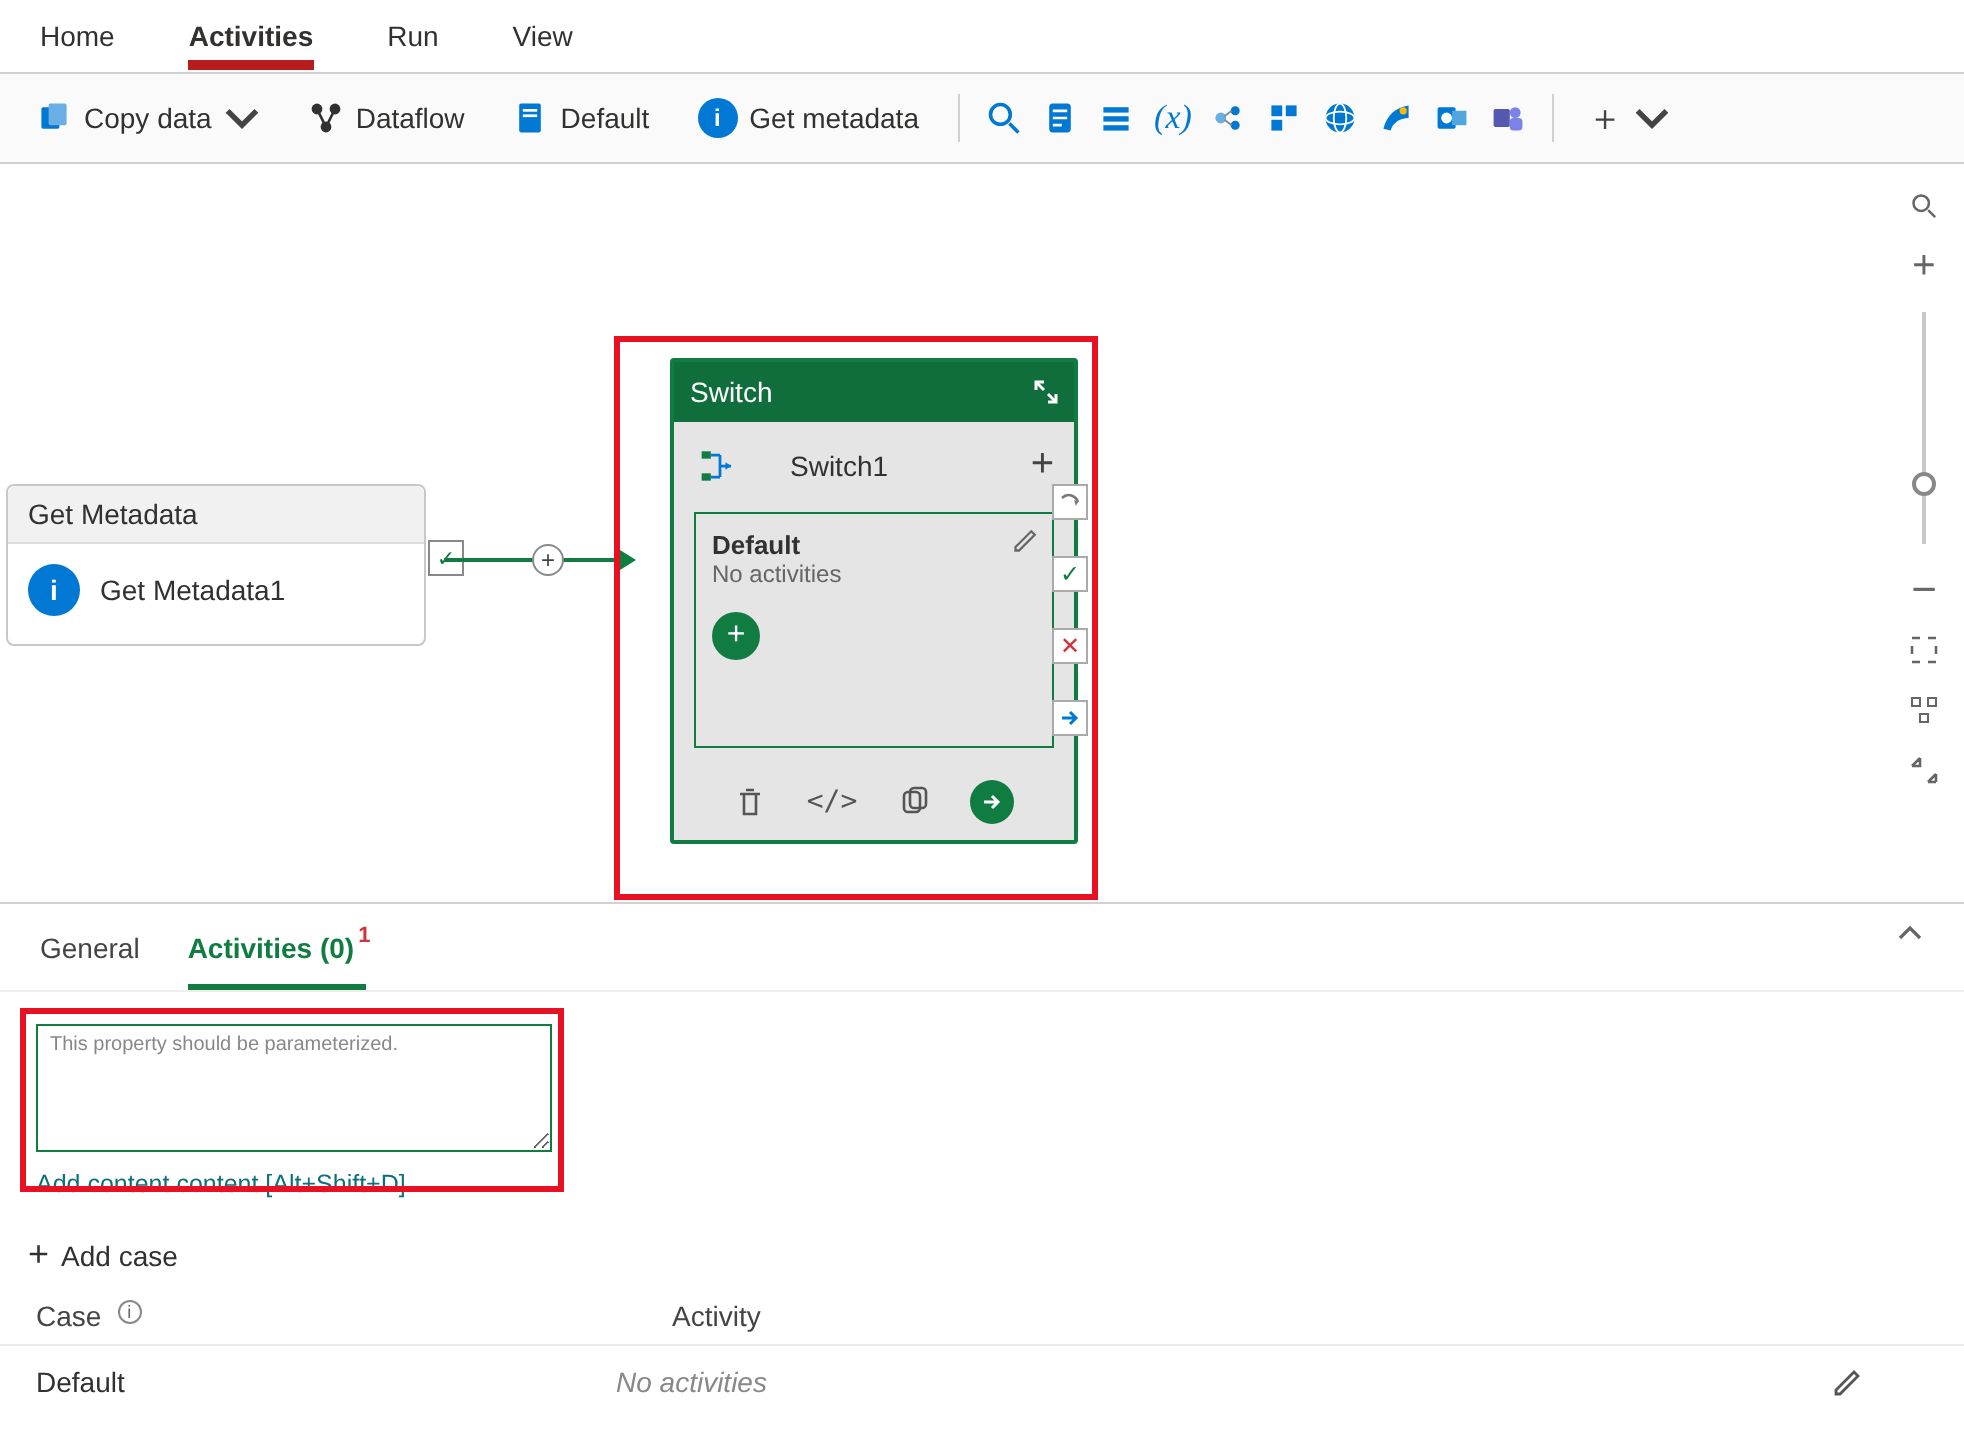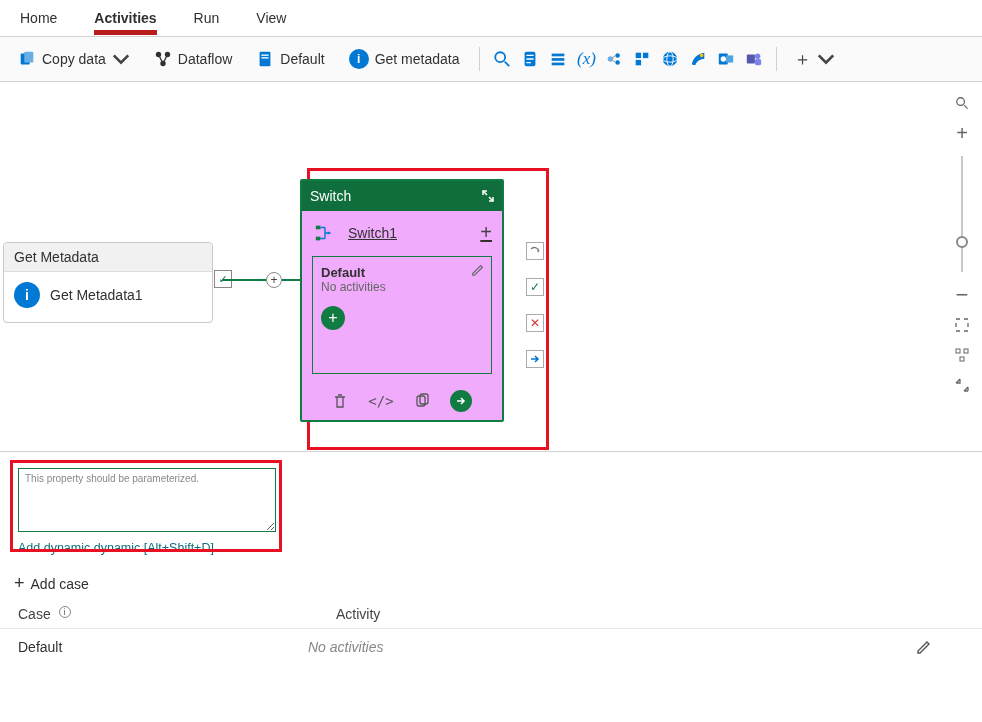--- a/index.html
+++ b/index.html
@@ -36,23 +36,23 @@
   .chk-badge { position:absolute; left:214px; top:188px; width:18px; height:18px; border:1px solid #888; background:#fff; display:flex; align-items:center; justify-content:center; color:#107c41; font-size:11px; }
   .plus-node { position:absolute; left:266px; top:190px; width:16px; height:16px; border:1px solid #888; border-radius:50%; background:#fff; display:flex; align-items:center; justify-content:center; font-size:12px; color:#444; }
 
   .connector { position:absolute; left:222px; top:197px; width:92px; height:2px; background:#107c41; }
   .arrow-head { position:absolute; left:310px; top:193px; width:0;height:0;border-top:5px solid transparent;border-bottom:5px solid transparent;border-left:8px solid #107c41; }
 
   
   .red-box1 { position:absolute; left:307px; top:86px; width:242px; height:282px; border:3px solid #e81123; }
 
   
-  .switch { position:absolute; left:300px; top:97px; width:204px; border:2px solid #107c41; background:#f0abfc; border-radius:2px; }
+  .switch { position:absolute; left:335px; top:97px; width:204px; border:2px solid #107c41; background:#e5e5e5; border-radius:2px; }
   .switch-head { background:#0f6e3b; color:#fff; display:flex; align-items:center; justify-content:space-between; padding:6px 8px; height:30px; }
-  .switch-row { display:flex; align-items:center; gap:12px; padding:10px 10px 6px 12px;text-decoration:underline; }
+  .switch-row { display:flex; align-items:center; gap:24px; padding:10px 10px 6px 12px; }
   .switch-row .plus { margin-left:auto; font-size:20px; color:#444; cursor:pointer; }
   .switch-inner { margin:6px 10px 10px 10px; border:1px solid #107c41; padding:8px 8px 10px 8px; position:relative; min-height:118px; }
   .default-label { font-weight:600; font-size:13px; }
   .no-act { font-size:12px; color:#666; }
   .pencil { position:absolute; right:6px; top:6px; color:#666; cursor:pointer; }
   .add-circle { width:24px;height:24px;border-radius:50%;background:#107c41;color:#fff;display:flex;align-items:center;justify-content:center;margin-top:12px;cursor:pointer; font-size:16px; }
   .switch-foot { display:flex; align-items:center; justify-content:center; gap:20px; padding:6px 0 8px 0; color:#555; }
   .switch-foot .go { width:22px;height:22px;border-radius:50%;background:#107c41;color:#fff;display:flex;align-items:center;justify-content:center; }
 
   
@@ -321,26 +321,37 @@
           <svg width="14" height="14" viewBox="0 0 14 14">
             <path d="M5 1 L1 5 M13 9 L9 13 M1 5 H5 V1 M9 13 H13 M13 9 V13" stroke="#666" stroke-width="1.3" fill="none"></path>
           </svg>
         </div>
     </div>
 
   </div>
 </div>
 
 <div class="props">
+  <div class="prop-tabs">
+    <div class="prop-tab">General</div>
+    <div class="prop-tab active">
+      <span>Activities (0)</span><span class="sup">1</span>
+    </div>
+    <div class="collapse">
+      <svg width="14" height="14" viewBox="0 0 14 14">
+          <path d="M2 9 L7 4 L12 9" stroke="#666" stroke-width="1.6" fill="none"></path>
+        </svg>
+    </div>
+  </div>
 
   <div class="prop-body">
     <div class="expr-wrap">
       <div class="red-box2"></div>
       <textarea class="expr" placeholder="This property should be parameterized." style=""></textarea>
-      <div class="dyn-link">Add dynamic dynamic [Alt+Shift+D]</div>
+      <div class="dyn-link">Add content content [Alt+Shift+D]</div>
     </div>
   </div>
 
   <div class="addcase">
     <span style="font-size:18px">+</span>
     <span>Add case</span>
   </div>
 
   <div class="cases-head">
     <div class="c1"><span>Case</span> <span class="info-dot">i</span></div>

